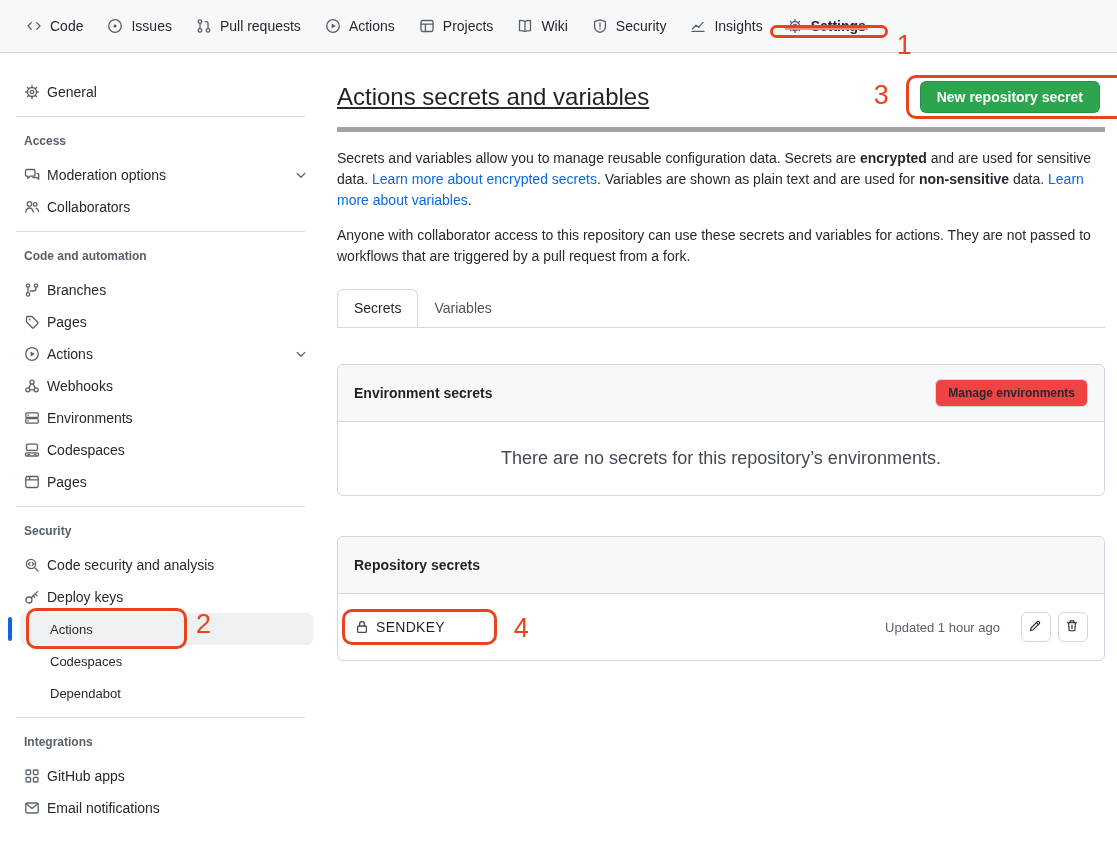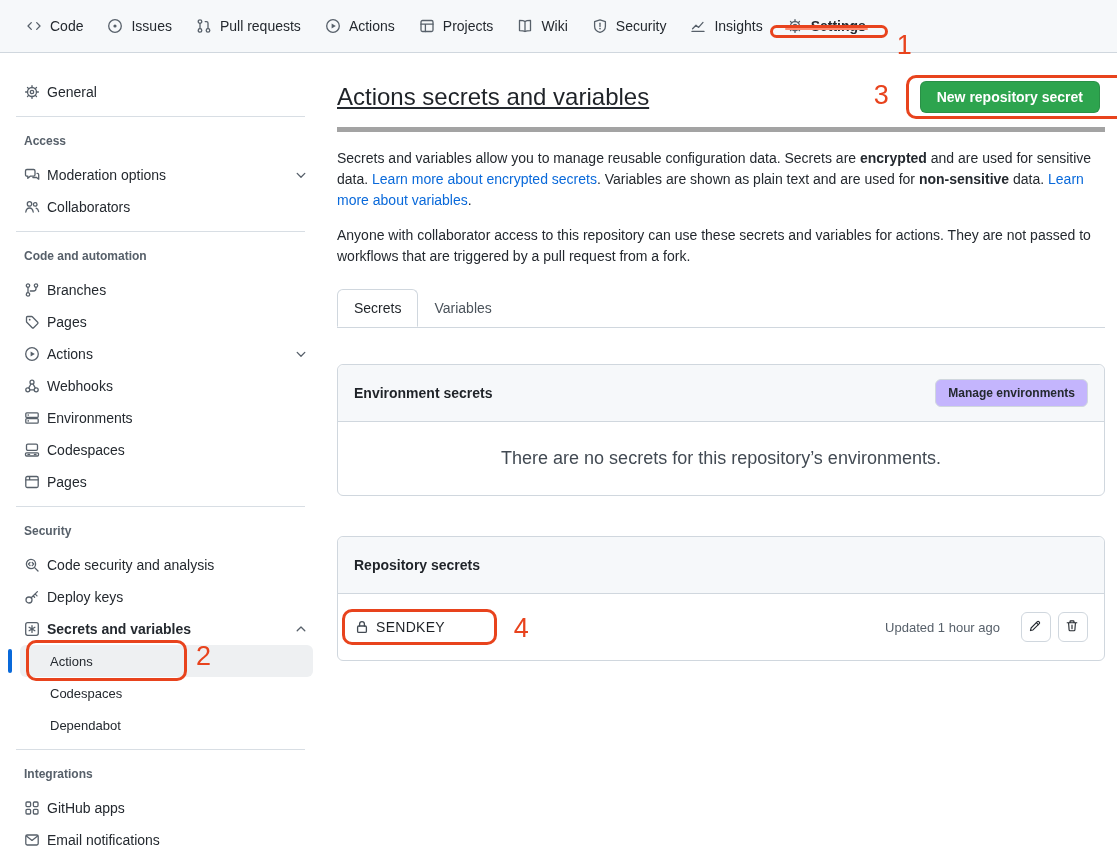--- a/index.html
+++ b/index.html
@@ -68,21 +68,21 @@
   .tab { height:38px; display:flex; align-items:center; padding:0 16px; font-size:14px;
     color:#4b535b; cursor:pointer; }
   .tab.active { background:#fff; border:1px solid #d0d7de; border-bottom:1px solid #fff;
     border-radius:6px 6px 0 0; margin-bottom:-1px; color:#1f2328; }
 
   .card { border:1px solid #d0d7de; border-radius:6px; margin-top:36px; background:#fff; }
   .card--repo { margin-top:40px; }
   .card-head { background:#f6f8fa; border-bottom:1px solid #d0d7de; border-radius:6px 6px 0 0;
     padding:0 16px; height:57px; display:flex; align-items:center; justify-content:space-between; }
   .card-title { font-size:14px; font-weight:600; color:#1f2328; }
-  .btn-secondary { height:28px; background:#c4b5fd; border:1px solid #d0d7de; border-radius:6px;
+  .btn-secondary { height:28px; background:#ef4444; border:1px solid #d0d7de; border-radius:6px;
     font-size:12px; font-weight:600; color:#24292f; padding:0 12px; display:flex;
     align-items:center; cursor:pointer; font-family:inherit; }
   .card-empty { height:73px; display:flex; align-items:center; justify-content:center;
     font-size:18px; color:#424a53; }
 
   .secret-row { display:flex; align-items:center; padding:0 16px; height:66px; }
   .secret-chip { position:relative; display:flex; align-items:center; gap:6px;
     font-size:14px; color:#1f2328; letter-spacing:.3px; }
   .secret-chip .ic { color:#424a53; }
   .secret-chip .anno-box { left:-12px; right:-52px; top:-10px; bottom:-10px; }
@@ -323,34 +323,20 @@
     <span>Code security and analysis</span>
   </div>
   <div class="side-item">
     <span class="ic">
         <svg viewBox="0 0 16 16">
           <circle cx="5" cy="11" r="3"></circle>
           <path d="M7.2 8.8 13.4 2.6M11 4.9l2 2M9.1 6.8l1.5 1.5"></path>
         </svg>
       </span>
     <span>Deploy keys</span>
-  </div>
-  <div class="side-item bold">
-    <span class="ic">
-        <svg viewBox="0 0 16 16">
-          <rect x="1.7" y="1.7" width="12.6" height="12.6" rx="2"></rect>
-          <path d="M8 4.6v6.8M5.1 6.3l5.8 3.4M10.9 6.3 5.1 9.7"></path>
-        </svg>
-      </span>
-    <span>Secrets and variables</span>
-    <span class="ic chev">
-        <svg viewBox="0 0 16 16">
-          <path d="m4.2 9.8 3.8-3.8 3.8 3.8"></path>
-        </svg>
-      </span>
   </div>
   <div class="side-sub active">
     <span>Actions</span>
     <span class="anno-box"></span>
     <span class="anno-num">2</span>
   </div>
   <div class="side-sub">
     <span>Codespaces</span>
   </div>
   <div class="side-sub">

